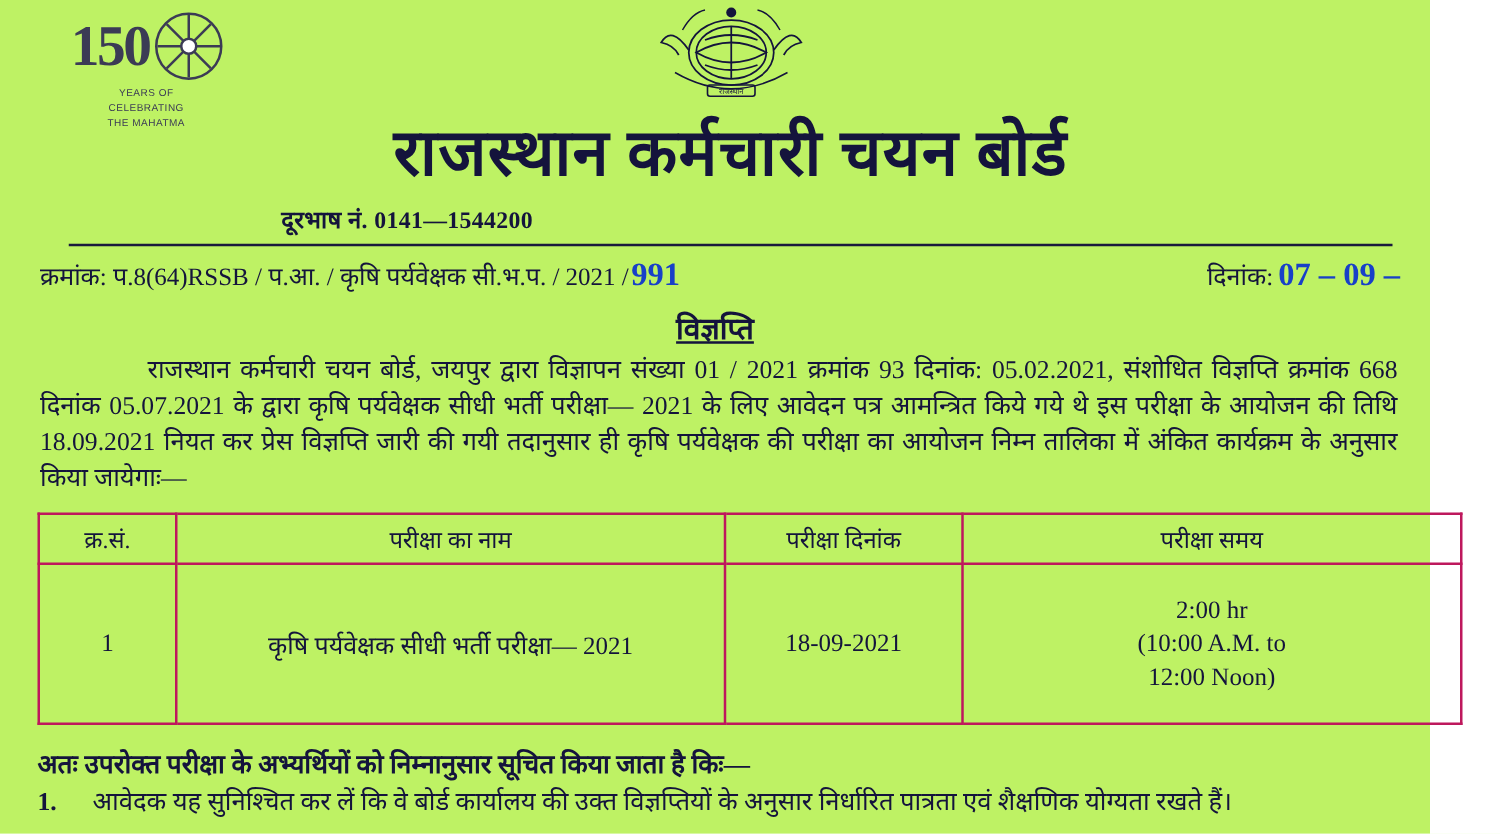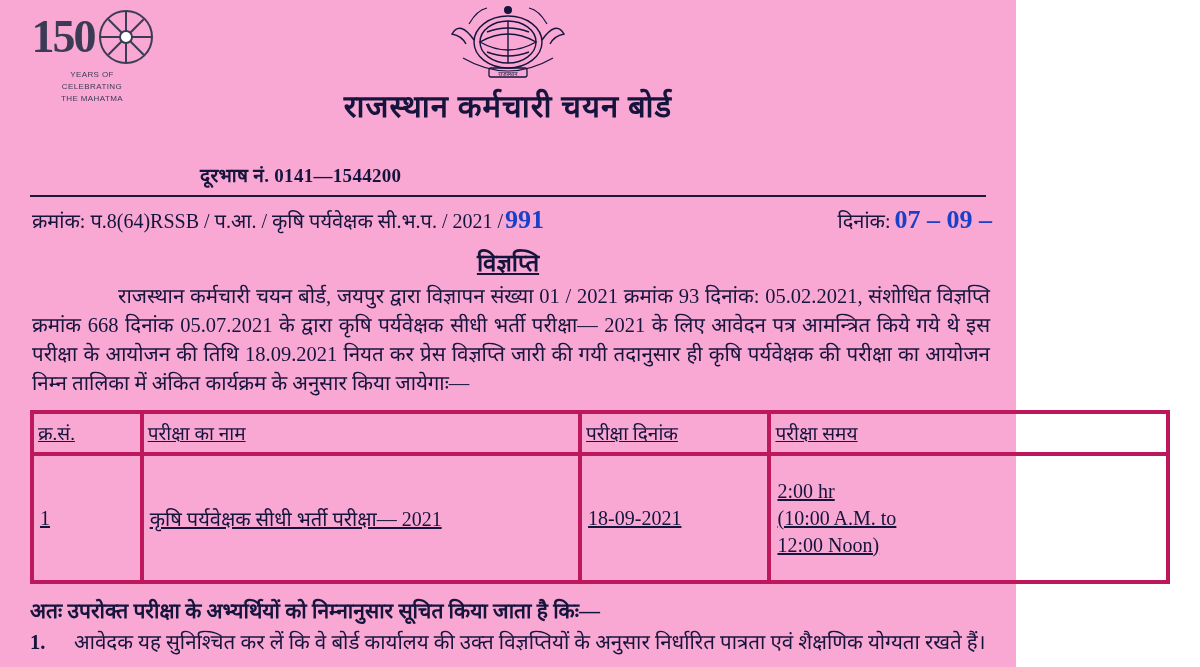--- a/index.html
+++ b/index.html
@@ -5,23 +5,24 @@
   * { box-sizing: border-box; }
   html, body {
     margin: 0; padding: 0;
     width: 1200px; height: 667px;
     background: #ffffff;
     font-family: "Liberation Serif", serif;
     overflow: hidden;
   }
   .page {
     position: relative;
-    width: 1016px; height: 667px;
-    background: #f9a8d4;
+    width: 1144px; height: 667px;
+    background: #bef264;
     color: #1a1a2e;
+    padding-left: 25px;
   }
 
   
   .header-zone {
     position: relative;
     height: 200px;
   }
   .logo-left {
     position: absolute; left: 22px; top: 6px;
     width: 140px; height: 100px;
@@ -97,21 +98,21 @@
   .emblem {
     position: absolute; left: 50%; top: 2px; transform: translateX(-50%);
     width: 150px; text-align: center;
   }
   .emblem svg { display: block; margin: 0 auto; }
 
   .org-title {
     position: absolute; left: 0; right: 0; top: 84px;
     text-align: center;
     font-family: "Liberation Serif", serif;
-    font-size: 31px; font-weight: bold; letter-spacing: 1px;
+    font-size: 52px; font-weight: bold; letter-spacing: 1px;
     color: #14143c;
   }
   .org-address {
     position: absolute; left: 0; right: 0; top: 132px;
     text-align: center;
     font-size: 20px; color: #14143c;
   }
   .contact-row {
     position: absolute; left: 200px; right: 178px; top: 162px;
     display: flex; justify-content: space-between; align-items: flex-end;
@@ -161,24 +162,23 @@
   }
 
   
   .exam-table {
     position: absolute; left: 30px; top: 410px;
     width: 1140px;
     border-collapse: collapse;
     color: #14143c;
   }
   .exam-table th, .exam-table td {
-    border: 4px solid #be185d;
-    text-align: left;
+    border: 2px solid #be185d;
+    text-align: center;
     font-weight: normal;
-    text-decoration: underline;
   }
   .exam-table thead th {
     font-size: 19px; padding: 6px 4px; font-weight: normal;
   }
   .exam-table tbody td {
     font-size: 20px; padding: 10px 6px;
     height: 128px; vertical-align: middle; margin-top: 46px;
   }
   .col-sn { width: 110px; }
   .col-name { width: 440px; }

